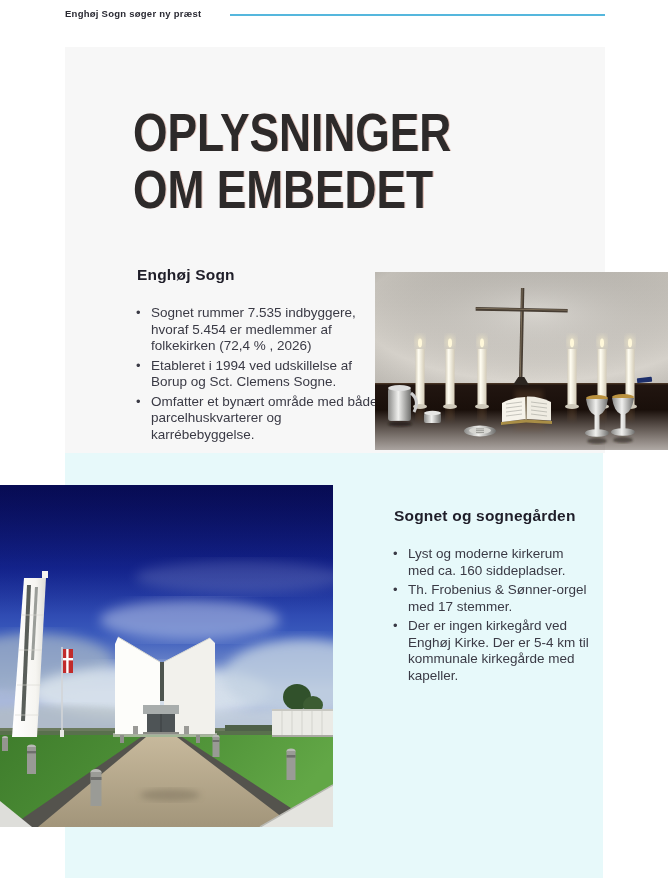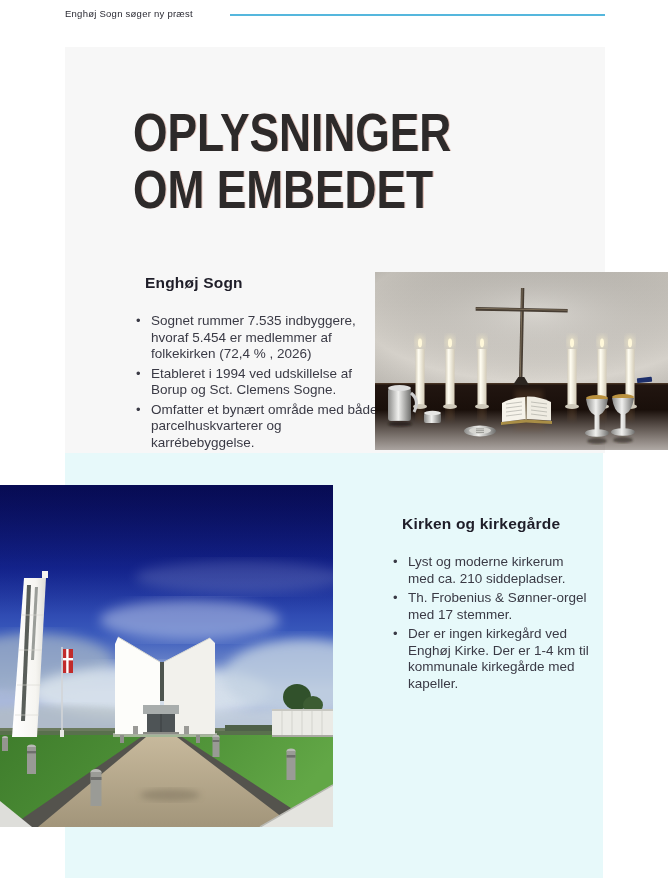--- a/index.html
+++ b/index.html
@@ -4,21 +4,21 @@
 <style>
   html,body{margin:0;padding:0;}
   body{
     width:668px;height:878px;position:relative;overflow:hidden;
     background:#ffffff;
     font-family:"Liberation Sans",sans-serif;
     -webkit-font-smoothing:antialiased;
   }
   .header-label{
     position:absolute;left:65px;top:8px;
-    font-size:9.5px;letter-spacing:.25px;color:#2a2a33;font-weight:400;
+    font-size:9.5px;letter-spacing:.25px;color:#2a2a33;font-weight:700;
   }
   .header-line{
     position:absolute;left:230px;top:14px;width:375px;height:2px;
     background:#55b7dd;
   }
   .gray-panel{
     position:absolute;left:65px;top:47px;width:540px;height:406px;
     background:#f7f7f7;
   }
   .cyan-panel{
@@ -29,21 +29,21 @@
     position:absolute;left:133px;top:104px;margin:0;
     font-size:54px;line-height:57px;font-weight:700;
     color:#2d2a2a;letter-spacing:0px;white-space:nowrap;
     transform:scaleX(.82);transform-origin:left top;
     text-shadow:1.3px 0 0 rgba(190,85,60,.30);
   }
   .section{position:absolute;}
   .section-1{left:133px;top:262px;width:250px;}
   .section-2{left:390px;top:503px;width:200px;}
   .section-heading{
-    margin:12px;font-size:15.5px;font-weight:700;color:#1f1e29;letter-spacing:.2px;
+    margin:4px;font-size:15.5px;font-weight:700;color:#1f1e29;letter-spacing:.2px;
   }
   .bullet-list{
     margin:21px 0 0;padding:0;list-style:none;
   }
   .bullet-list li{
     position:relative;padding-left:18px;margin:3px 0 3px;
     font-size:13.5px;line-height:16.5px;color:#3a3a45;
   }
   .bullet-list li::before{
     content:"•";position:absolute;left:3px;top:0;
@@ -68,25 +68,25 @@
 <div class="section section-1">
   <h2 class="section-heading">Enghøj Sogn</h2>
   <ul class="bullet-list">
     <li>Sognet rummer 7.535 indbyggere, hvoraf 5.454 er medlemmer af folkekirken (72,4 % , 2026)</li>
     <li>Etableret i 1994 ved udskillelse af Borup og Sct. Clemens Sogne.</li>
     <li>Omfatter et bynært område med både parcelhuskvarterer og karrébebyggelse.</li>
   </ul>
 </div>
 
 <div class="section section-2">
-  <h2 class="section-heading">Kirken og kirkegårde</h2>
+  <h2 class="section-heading">Sognet og sognegården</h2>
   <ul class="bullet-list">
-    <li>Lyst og moderne kirkerum med ca. 210 siddepladser.</li>
+    <li>Lyst og moderne kirkerum med ca. 160 siddepladser.</li>
     <li>Th. Frobenius &amp; Sønner-orgel med 17 stemmer.</li>
-    <li>Der er ingen kirkegård ved Enghøj Kirke. Der er 1-4 km til kommunale kirkegårde med kapeller.</li>
+    <li>Der er ingen kirkegård ved Enghøj Kirke. Der er 5-4 km til kommunale kirkegårde med kapeller.</li>
   </ul>
 </div>
 
 <div class="photo altar-photo">
   <svg viewBox="0 0 293 178" preserveAspectRatio="none">
     <defs>
       <linearGradient id="wall" x1="0" y1="0" x2="0" y2="1">
         <stop offset="0" stop-color="#c2beb7"></stop>
         <stop offset=".45" stop-color="#cfcbc4"></stop>
         <stop offset="1" stop-color="#dad6cf"></stop>

